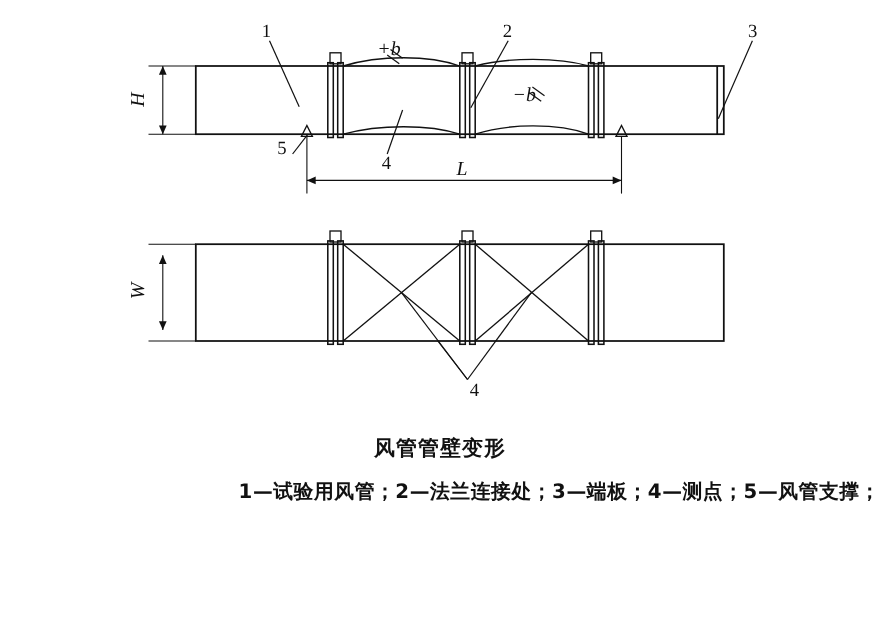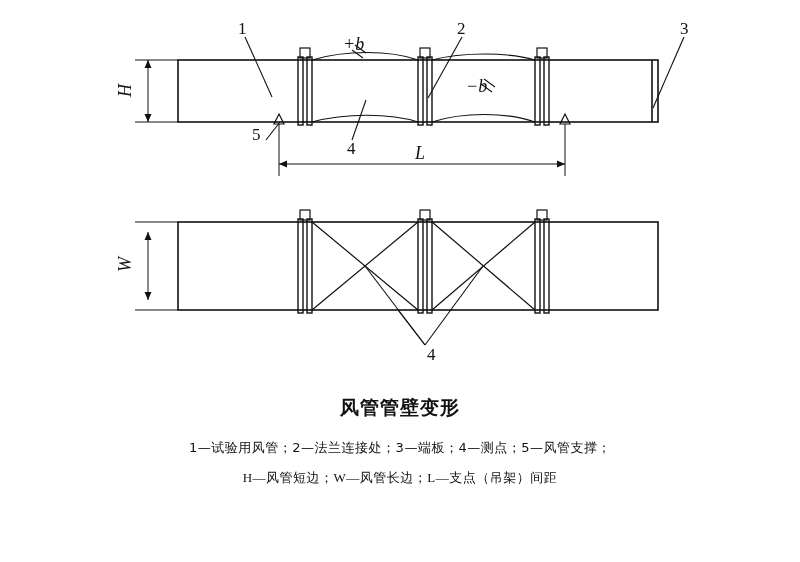--- a/index.html
+++ b/index.html
@@ -38,24 +38,25 @@
   }
   .caption-title {
     font-family: "DejaVu Sans", sans-serif;
     font-weight: bold;
     font-size: 19px;
     letter-spacing: 1px;
     margin-bottom: 12px;
   }
   .caption-line {
     font-family: "DejaVu Sans", sans-serif;
-    font-weight: normal;
-    font-size: 13px;
+    font-weight: bold;
+    font-size: 18px;
     line-height: 30px;
     letter-spacing: 0.5px;
+    text-align: right;
   }
   .caption-line.italicish {
     font-family: "Liberation Serif", serif;
     font-style: normal;
   }
   text.lbl {
     font-family: "Liberation Serif", serif;
     font-size: 17px;
     fill: #111111;
   }
@@ -196,16 +197,15 @@
     <text class="lbl-italic" x="466" y="92">−b</text>
     <text class="lbl-italic" x="131" y="97" transform="rotate(-90 131,97)">H</text>
     <text class="lbl-italic" x="131" y="272" transform="rotate(-90 131,272)">W</text>
     <text class="lbl-italic" x="415" y="159">L</text>
     <text class="lbl" x="427" y="360">4</text>
   </svg>
 
   <div class="caption-block">
     <div class="caption-title">风管管壁变形</div>
     <div class="caption-line">1—试验用风管；2—法兰连接处；3—端板；4—测点；5—风管支撑；</div>
-    <div class="caption-line italicish">H—风管短边；W—风管长边；L—支点（吊架）间距</div>
   </div>
 
 </div>
 
 </body></html>

